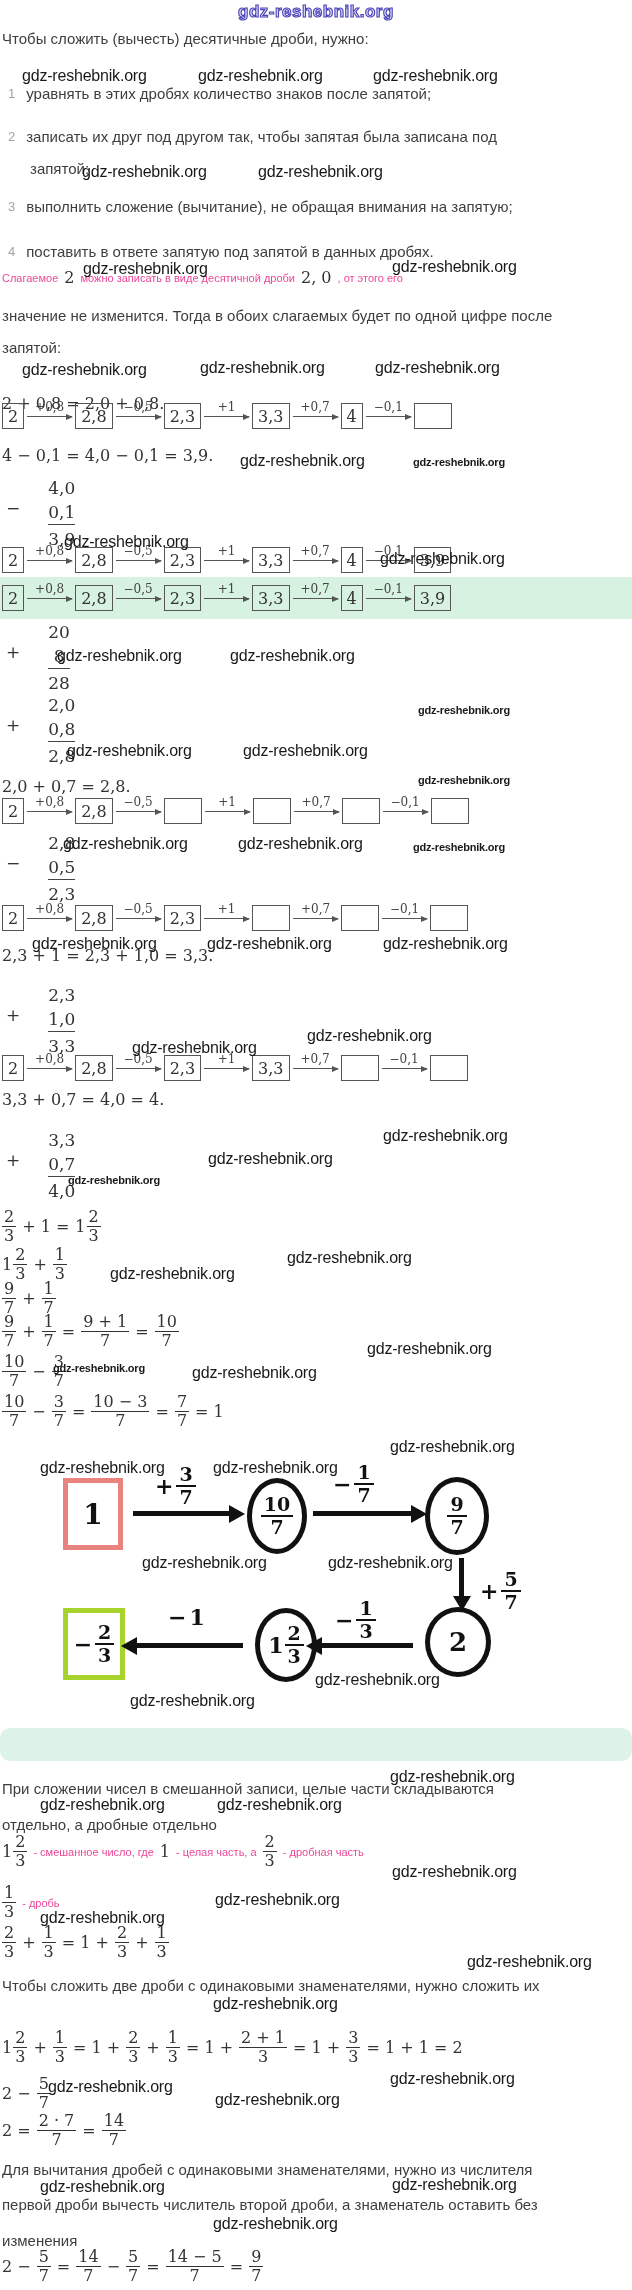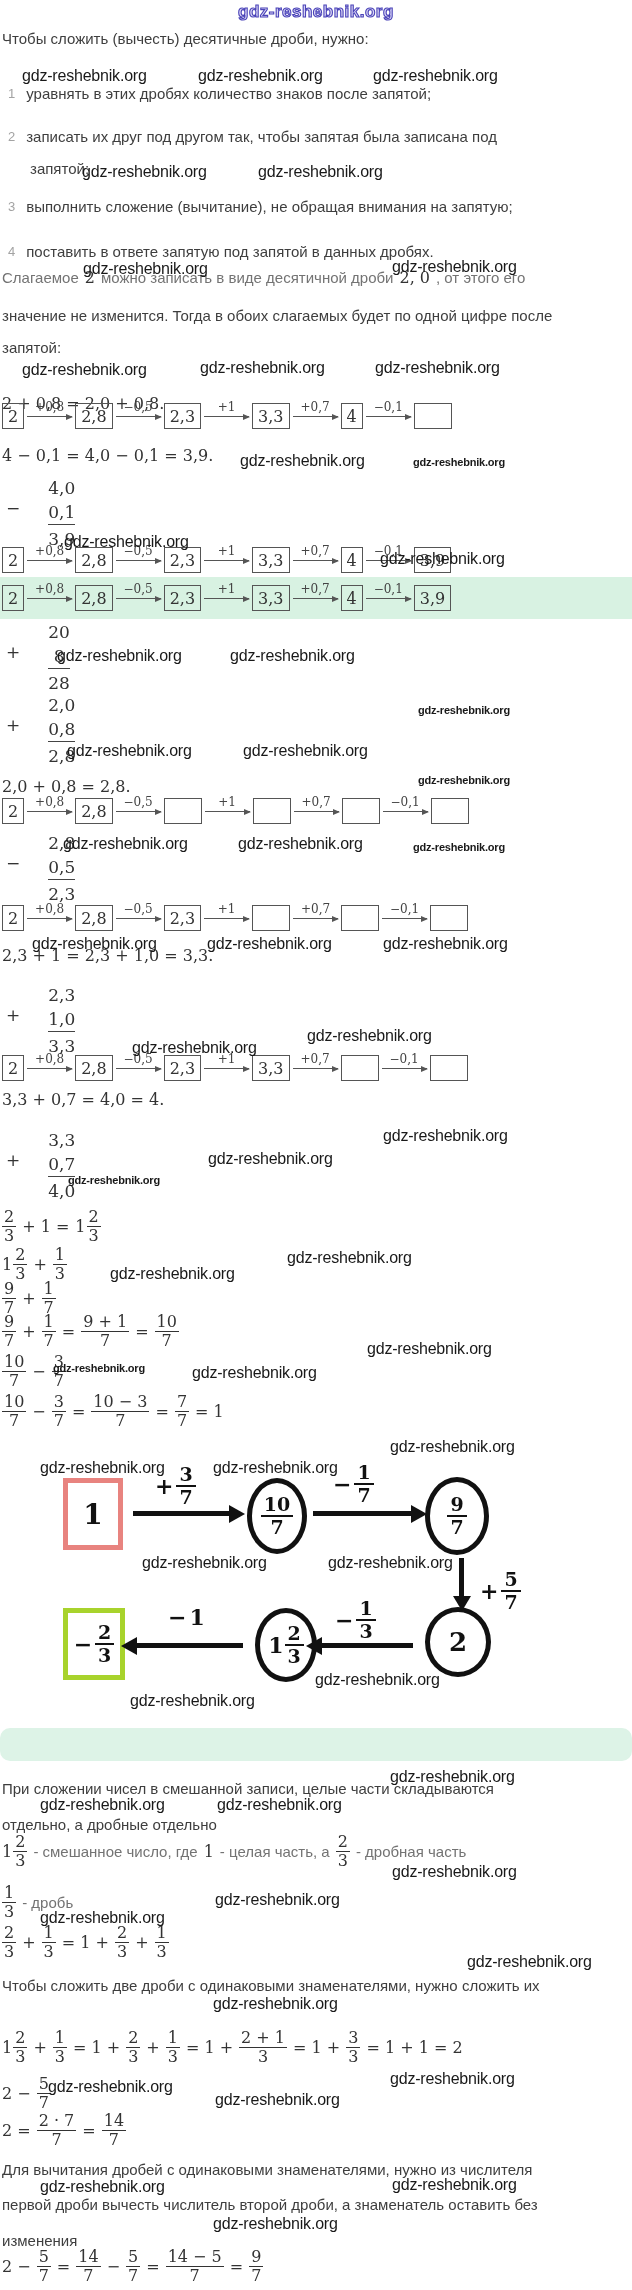--- a/index.html
+++ b/index.html
@@ -10,21 +10,21 @@
          letter-spacing:.5px;white-space:nowrap;}
   .wm{position:absolute;font-family:"Liberation Sans",sans-serif;font-size:16px;font-weight:500;
       color:#191919;letter-spacing:-.2px;white-space:nowrap;line-height:1.1;}
   .wm.sm{font-size:11px;font-weight:700;}
   .p{position:absolute;font-size:15px;color:#3e3e3e;white-space:nowrap;line-height:1.2;}
   .li{position:absolute;display:flex;gap:11px;white-space:nowrap;}
   .linum{color:#a3a3a3;font-size:13px;padding-top:1px;}
   .litxt{font-size:15px;color:#3e3e3e;}
   .mline{position:absolute;display:flex;align-items:center;gap:6px;
          font-family:"DejaVu Serif",serif;font-size:16px;color:#333;white-space:nowrap;}
-  .msans{font-family:"Liberation Sans",sans-serif;font-size:15px;color:#737373;}
+  .msans{font-family:"Liberation Sans",sans-serif;font-size:11px;color:#ec4899;}
   .frac{display:inline-flex;flex-direction:column;align-items:center;line-height:1.15;}
   .fn{border-bottom:1.2px solid #333;padding:0 2px;}
   .fd{padding:0 2px;}
   .mixed{display:inline-flex;align-items:center;gap:1px;}
   .chain{position:absolute;display:flex;align-items:flex-end;gap:3px;}
   .bx{border:1.2px solid #555;height:24px;display:flex;align-items:center;padding:0 5px;
       font-family:"DejaVu Serif",serif;font-size:16px;color:#333;background:transparent;}
   .bx.empty{width:26px;}
   .arr{display:flex;flex-direction:column;align-items:center;justify-content:flex-end;width:45px;}
   .arrlbl{font-family:"DejaVu Serif",serif;font-size:12px;line-height:1;margin-bottom:3px;color:#444;}
@@ -94,21 +94,21 @@
   <div class="p" style="left:2px;top:307px">значение не изменится. Тогда в обоих слагаемых будет по одной цифре после</div>
   <div class="p" style="left:2px;top:339px">запятой:</div>
 
   <div class="mline" style="left:2px;top:394px">
       <span>2 + 0,8 = 2,0 + 0,8.</span>
     </div>
   <div class="mline" style="left:2px;top:446px">
       <span>4 − 0,1 = 4,0 − 0,1 = 3,9.</span>
     </div>
   <div class="mline" style="left:2px;top:777px">
-      <span>2,0 + 0,8 = 2,8.</span>
+      <span>2,0 + 0,7 = 2,8.</span>
     </div>
   <div class="mline" style="left:2px;top:946px">
       <span>2,3 + 1 = 2,3 + 1,0 = 3,3.</span>
     </div>
   <div class="mline" style="left:2px;top:1090px">
       <span>3,3 + 0,7 = 4,0 = 4.</span>
     </div>
   <div class="mline" style="left:2px;top:1208px">
       <span class="frac">
         <span class="fn">2</span>

